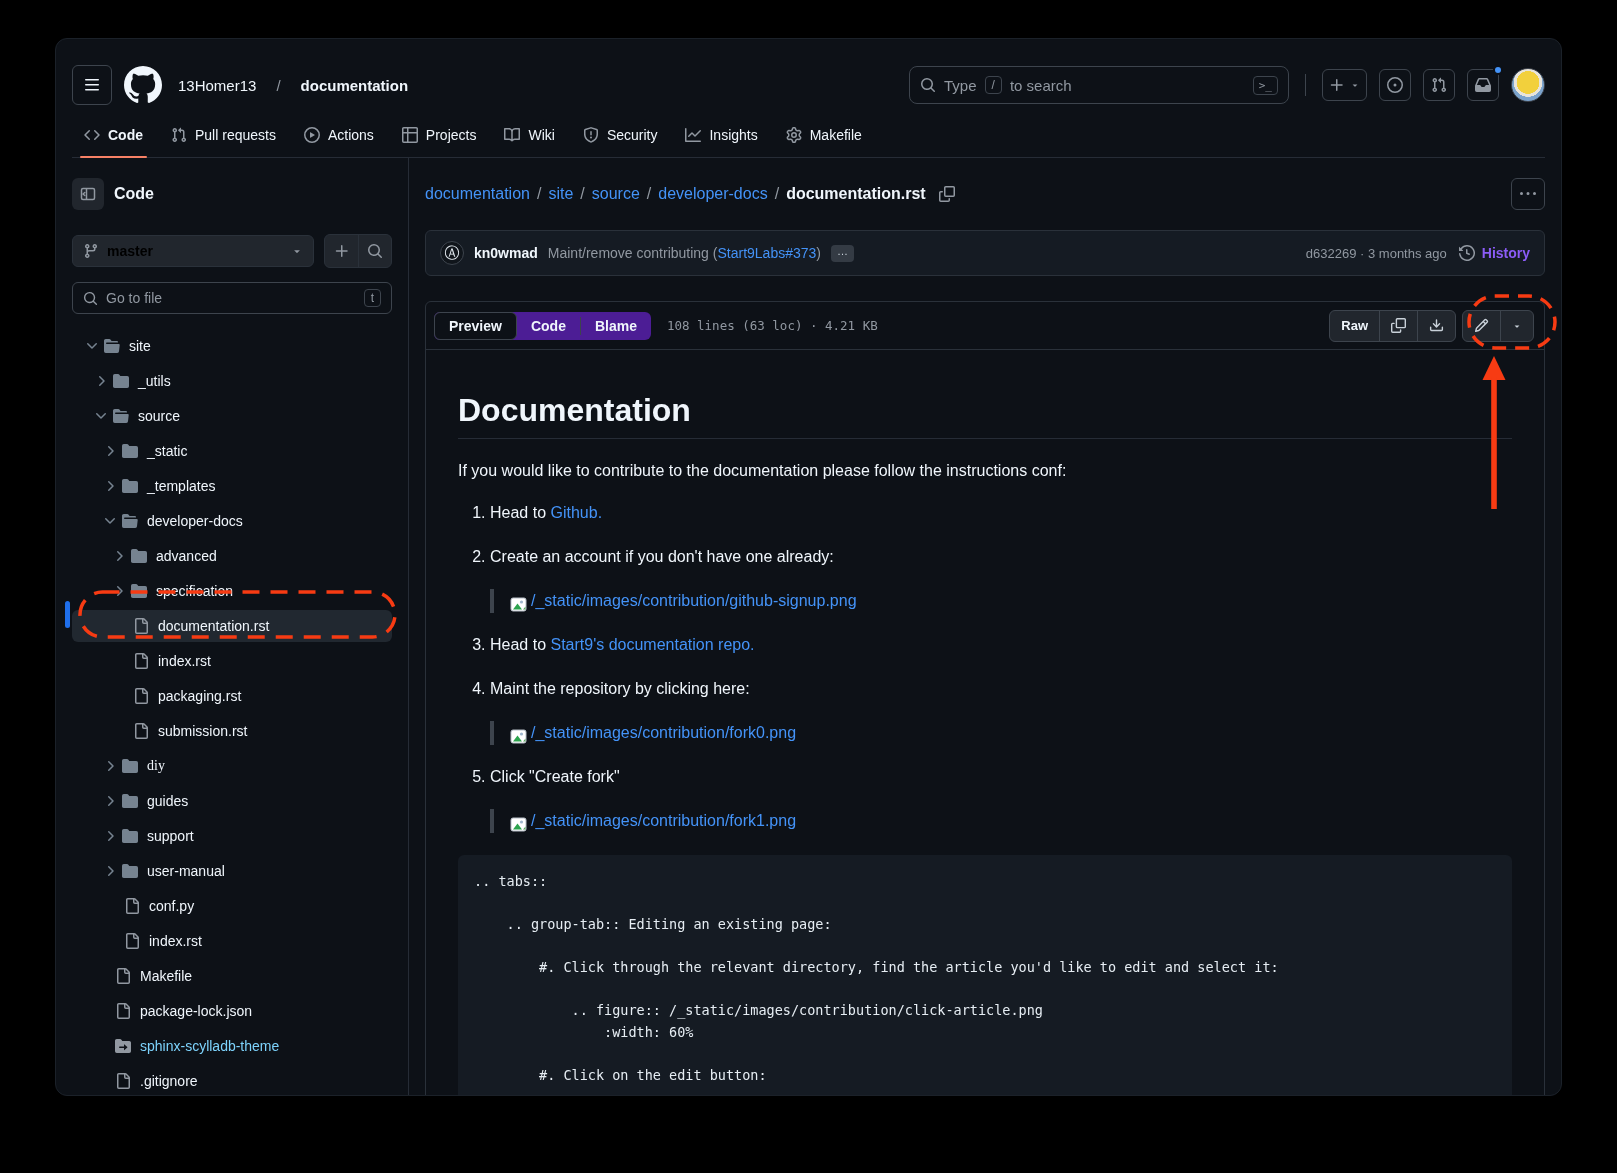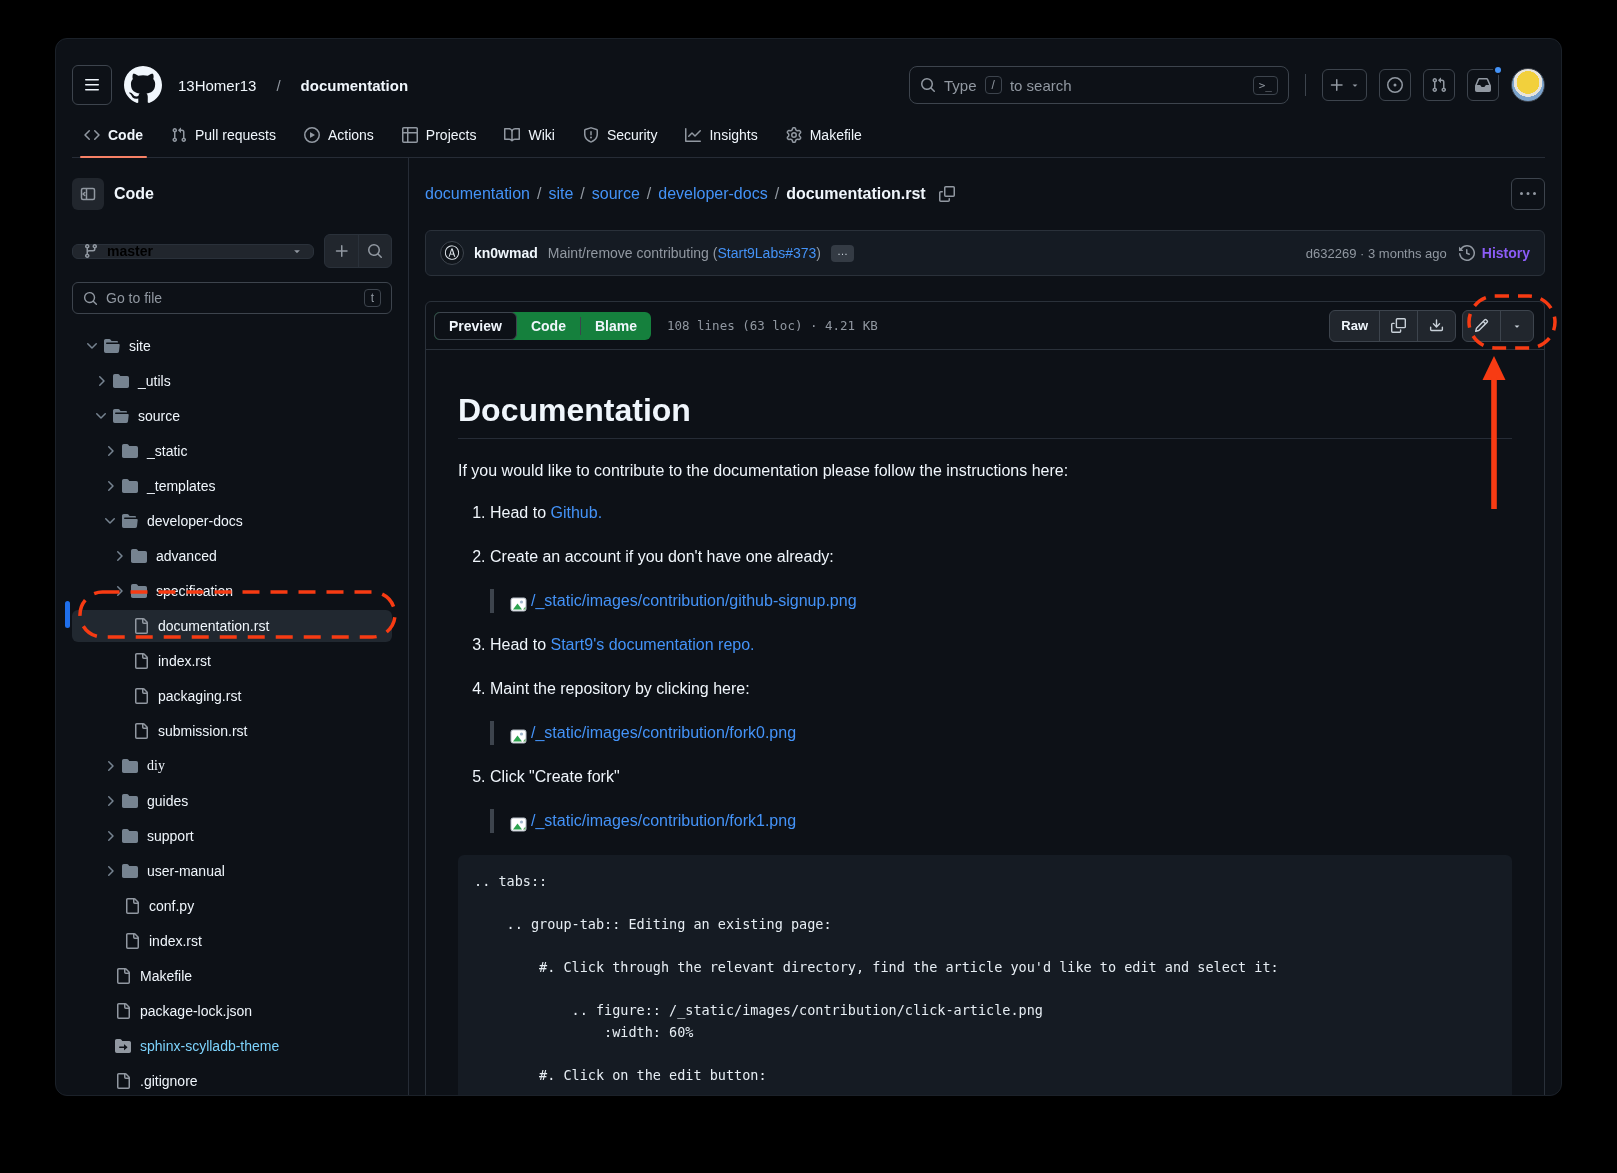--- a/index.html
+++ b/index.html
@@ -37,21 +37,21 @@
   .nav-tab.active { font-weight:700; }
   .nav-tab.active::after { content:""; position:absolute; left:6px; right:6px; bottom:-1px; height:2px; border-radius:2px; background:#f78166; }
 
   
   .app-body { display:flex; height:100%; }
   .sidebar { width:353px; flex:none; border-right:1px solid #262c36; padding:20px 16px 0 16px; }
   .side-head { display:flex; align-items:center; gap:10px; }
   .panel-btn { width:32px; height:32px; background:#21262d; border:none; border-radius:6px; display:flex; align-items:center; justify-content:center; color:#9198a1; cursor:pointer; }
   .side-title { font-size:16px; font-weight:700; }
   .branch-row { display:flex; align-items:center; gap:10px; margin-top:24px; }
-  .branch-btn { flex:1; height:15px; background:#21262d; border:1px solid #2a313a; border-radius:6px; display:flex; align-items:center; gap:8px; padding:0 10px; cursor:pointer; }
+  .branch-btn { flex:1; height:32px; background:#21262d; border:1px solid #2a313a; border-radius:6px; display:flex; align-items:center; gap:8px; padding:0 10px; cursor:pointer; }
   .branch-btn .bname { font-size:14px; font-weight:700; flex:1; text-align:left; }
   .mini-group { display:flex; border:1px solid #2a313a; border-radius:6px; overflow:hidden; background:#21262d; }
   .mini-group .mg-btn { width:33px; height:32px; display:flex; align-items:center; justify-content:center; color:#9198a1; cursor:pointer; }
   .mini-group .mg-btn + .mg-btn { border-left:1px solid #2a313a; }
   .goto { margin-top:14px; height:32px; border:1px solid #3d444d; border-radius:6px; display:flex; align-items:center; gap:8px; padding:0 10px; color:#9198a1; font-size:14px; }
   .goto .keycap { margin-left:auto; }
 
   .file-tree { margin-top:16px; }
   .tree-row { position:relative; display:flex; align-items:center; height:32px; margin-bottom:3px; border-radius:6px; cursor:pointer; font-size:14px; }
   .tree-row.selected { background:#212830; }
@@ -76,21 +76,21 @@
   .c-msg { font-size:14px; color:#9198a1; }
   .c-msg a { color:#4493f8; text-decoration:none; cursor:pointer; }
   .c-ellipsis { background:#343b44; color:#c9d1d9; border-radius:4px; font-size:11px; line-height:9px; padding:2px 6px 6px 6px; cursor:pointer; }
   .c-right { margin-left:auto; display:flex; align-items:center; gap:12px; }
   .c-sha { font-size:13px; color:#9198a1; }
   .history-btn { display:flex; align-items:center; gap:7px; font-size:14px; font-weight:700; color:#8b5cf6; cursor:pointer; }
   .history-btn .ico { color:#9198a1; }
 
   .file-box { margin-top:25px; border:1px solid #2a313a; border-radius:6px 6px 0 0; min-height:900px; }
   .file-head { height:48px; display:flex; align-items:center; padding:0 10px 0 8px; border-bottom:1px solid #2a313a; }
-  .view-switch { display:flex; align-items:center; background:#15803d; border-radius:6px; }
+  .view-switch { display:flex; align-items:center; background:#4c1d95; border-radius:6px; }
   .vs-item { padding:5px 14px; font-size:14px; font-weight:700; color:#f0f6fc; cursor:pointer; }
   .vs-item.active { background:#0d1117; border:1px solid #3d444d; border-radius:6px; }
   .vs-div { width:1px; height:18px; background:#3d444d; }
   .file-meta { margin-left:16px; font-family:"DejaVu Sans Mono", monospace; font-size:12.5px; color:#9198a1; }
   .head-right { margin-left:auto; display:flex; align-items:center; gap:6px; }
   .seg-group { display:flex; border:1px solid #3d444d; border-radius:6px; overflow:hidden; background:#21262d; }
   .seg { height:30px; display:flex; align-items:center; justify-content:center; padding:0 11px; color:#c9d1d9; cursor:pointer; }
   .seg + .seg { border-left:1px solid #3d444d; }
   .seg.raw { font-size:13px; font-weight:700; color:#f0f6fc; }
 
@@ -642,21 +642,21 @@
                       <path d="m4.427 7.427 3.396 3.396a.25.25 0 0 0 .354 0l3.396-3.396A.25.25 0 0 0 11.396 7H4.604a.25.25 0 0 0-.177.427Z"></path>
                     </svg>
                   </span>
               </span>
             </div>
           </div>
         </div>
 
         <article class="md">
           <h1>Documentation</h1>
-          <p class="intro">If you would like to contribute to the documentation please follow the instructions here:</p>
+          <p class="intro">If you would like to contribute to the documentation please follow the instructions conf:</p>
           <ol>
               <li>
                 <p>Head to <a>Github.</a></p>
               </li>
               <li>
                 <p>Create an account if you don't have one already:</p>
                 <blockquote>
                   <span class="ico">
                     <svg width="19" height="16" viewBox="0 0 19 16">
                       <rect x="1" y="1" width="15" height="13" rx="2" fill="#ffffff" stroke="#b6bec7"></rect>

